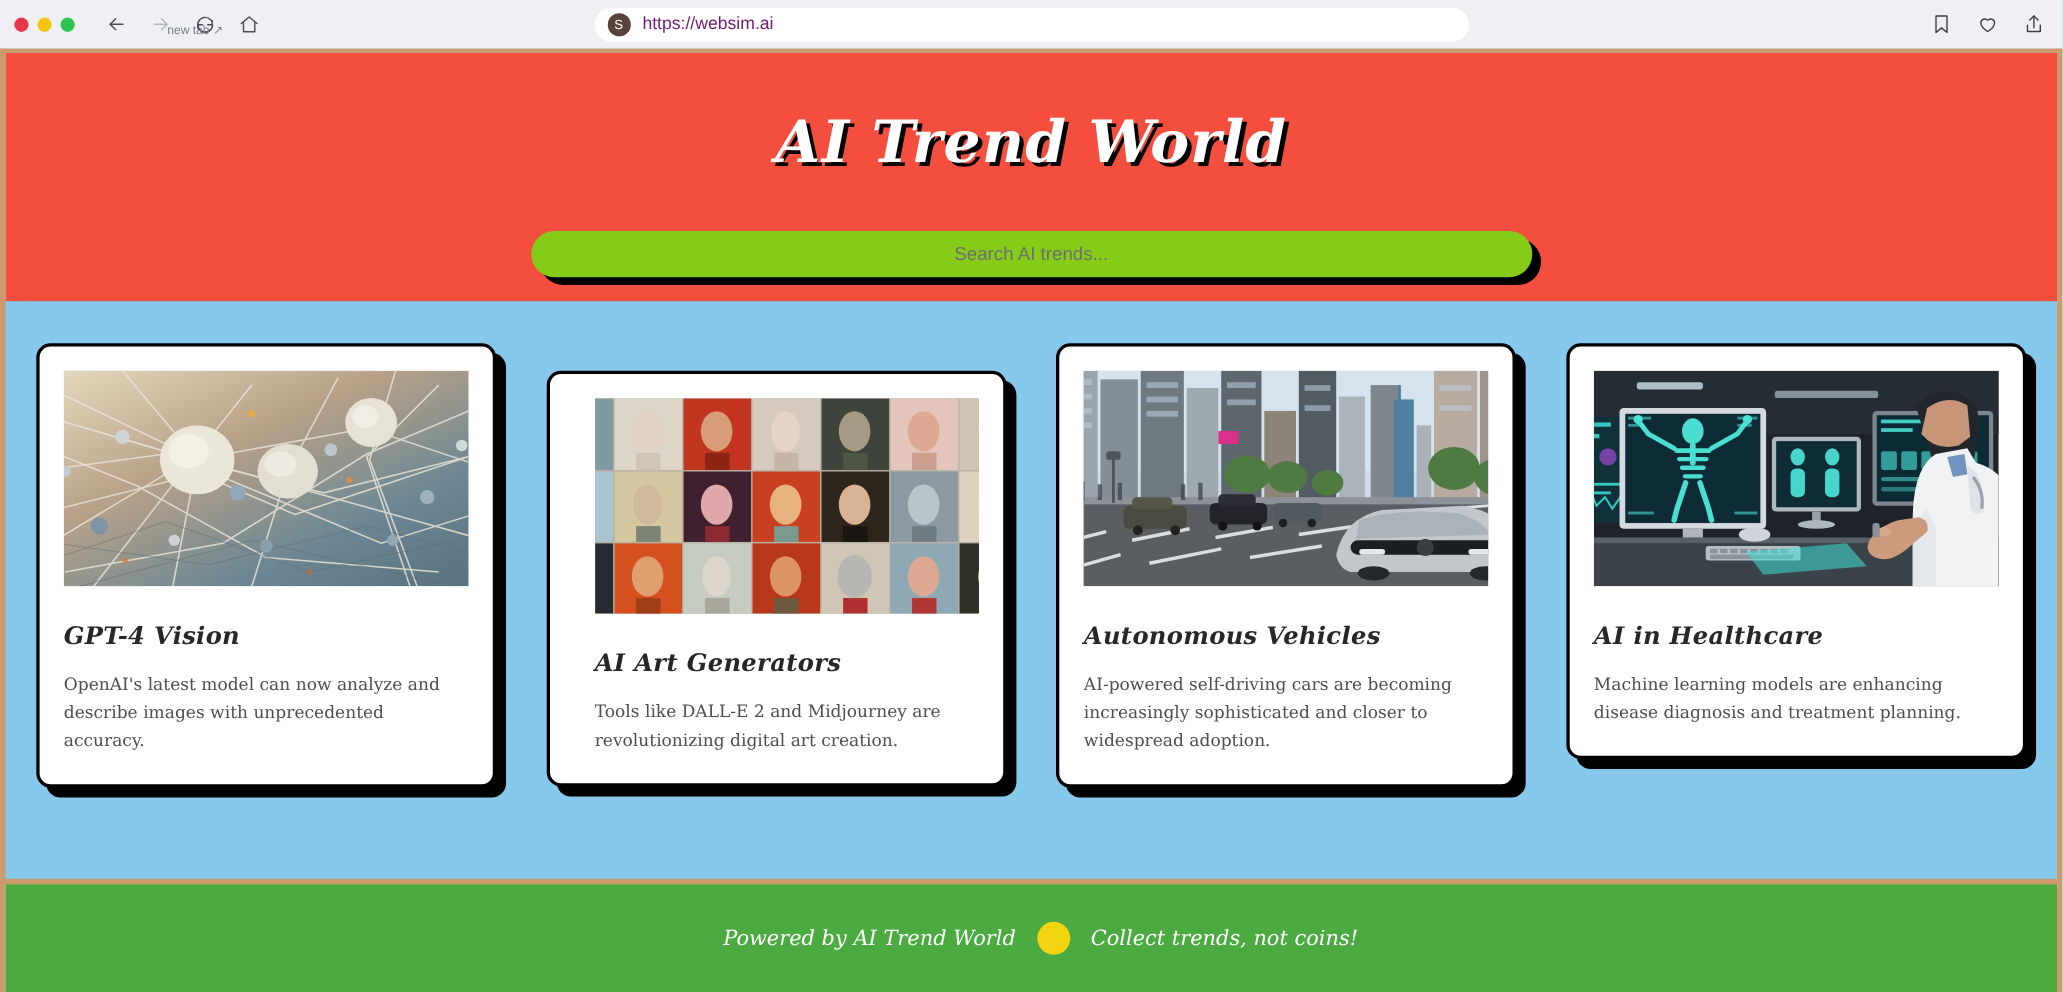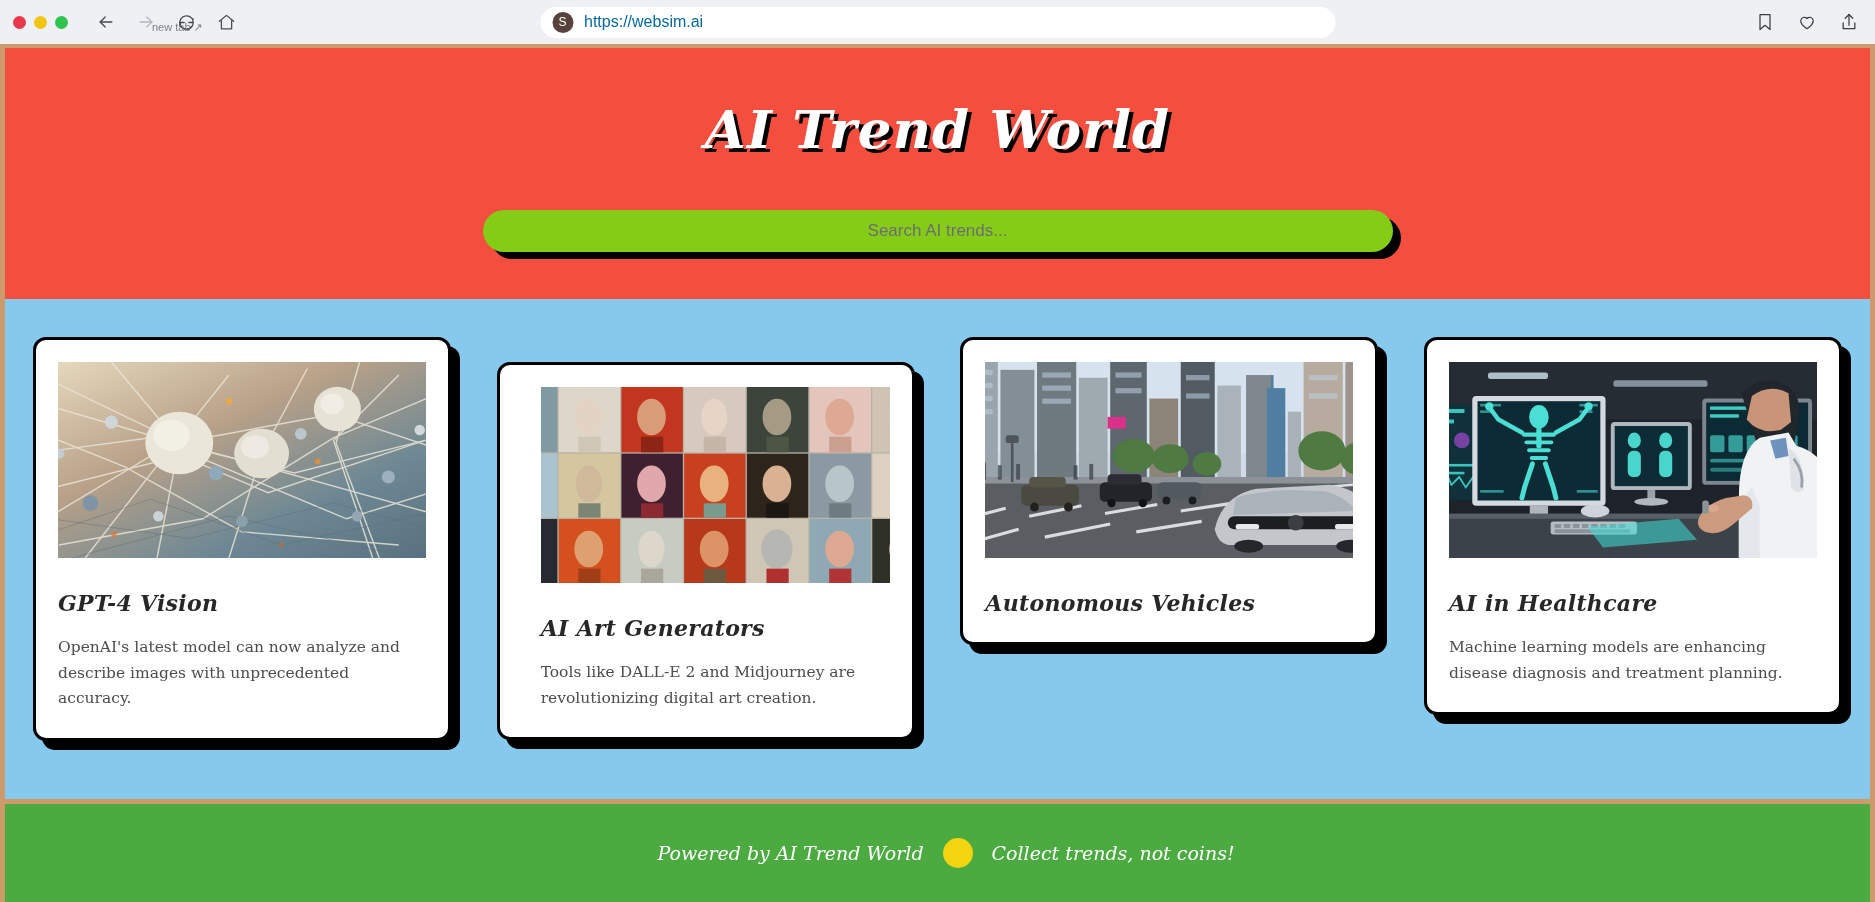--- a/index.html
+++ b/index.html
@@ -78,21 +78,21 @@
     background: #57433c;
     color: #ffffff;
     font-size: 12px;
     display: flex; align-items: center; justify-content: center;
     flex-shrink: 0;
     font-family: "Liberation Sans", sans-serif;
   }
   .url-text {
     margin-left: 11px;
     font-size: 16px;
-    color: #0369a1;
+    color: #701a75;
     font-family: "Liberation Sans", sans-serif;
   }
 
   .chrome-actions {
     position: absolute;
     right: 16px;
     display: flex;
     align-items: center;
     gap: 22px;
     color: #3c3d42;
@@ -109,21 +109,21 @@
     background: #87c9ec;
     display: flex;
     flex-direction: column;
     overflow: hidden;
   }
 
   
   .hero {
     background: #f44f3e;
     padding-top: 52px;
-    padding-bottom: 47px;
+    padding-bottom: 22px;
     flex-shrink: 0;
   }
 
   .site-title {
     text-align: center;
     font-family: "DejaVu Serif", "Liberation Serif", serif;
     font-style: italic;
     font-weight: bold;
     font-size: 53px;
     color: #ffffff;
@@ -578,20 +578,21 @@
             <rect x="48" y="78" width="3" height="12"></rect>
               <rect x="92" y="79" width="3" height="11"></rect>
             <rect x="104" y="78" width="3" height="12"></rect>
               <rect x="322" y="78" width="3" height="12"></rect>
           </g>
           <rect x="44" y="60" width="2" height="32" fill="#4e555b"></rect>
           <rect x="40" y="56" width="10" height="6" rx="2" fill="#4e555b"></rect>
         </svg>
       </div>
       <h2 class="card-title">Autonomous Vehicles</h2>
+      <p class="card-desc">AI-powered self-driving cars are becoming increasingly sophisticated and closer to widespread adoption.</p>
     </article>
 
     <article class="card">
       <div class="card-media">
         <svg viewBox="0 0 330 150" preserveAspectRatio="xMidYMid slice">
           <rect width="330" height="150" fill="#1e2329"></rect>
           <rect x="0" y="0" width="330" height="44" fill="#262c33"></rect>
           <rect x="54" y="8" width="46" height="5" rx="2" fill="#cfe6ef" opacity="0.8"></rect>
           <rect x="150" y="14" width="72" height="5" rx="2" fill="#cfe6ef" opacity="0.55"></rect>
           <g>

